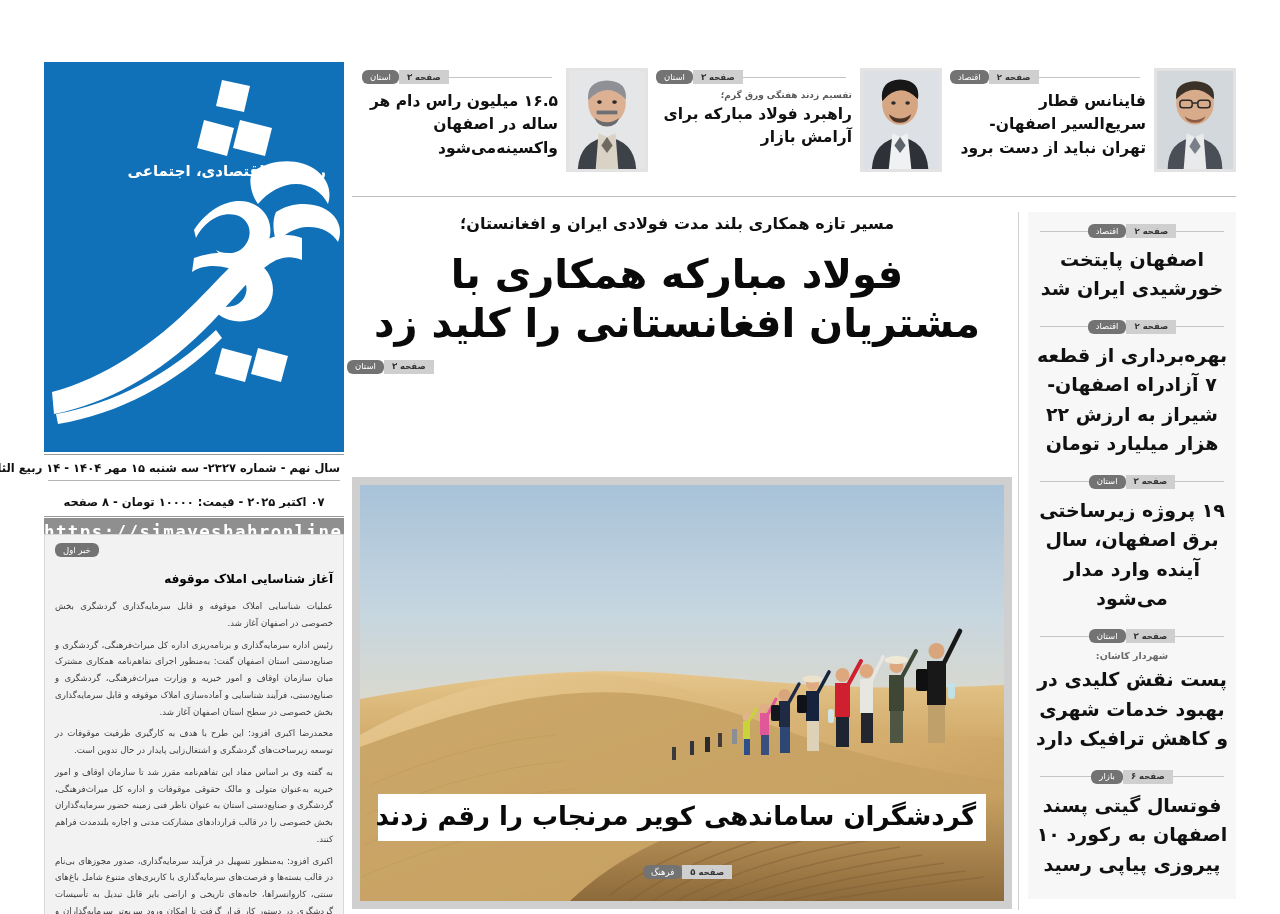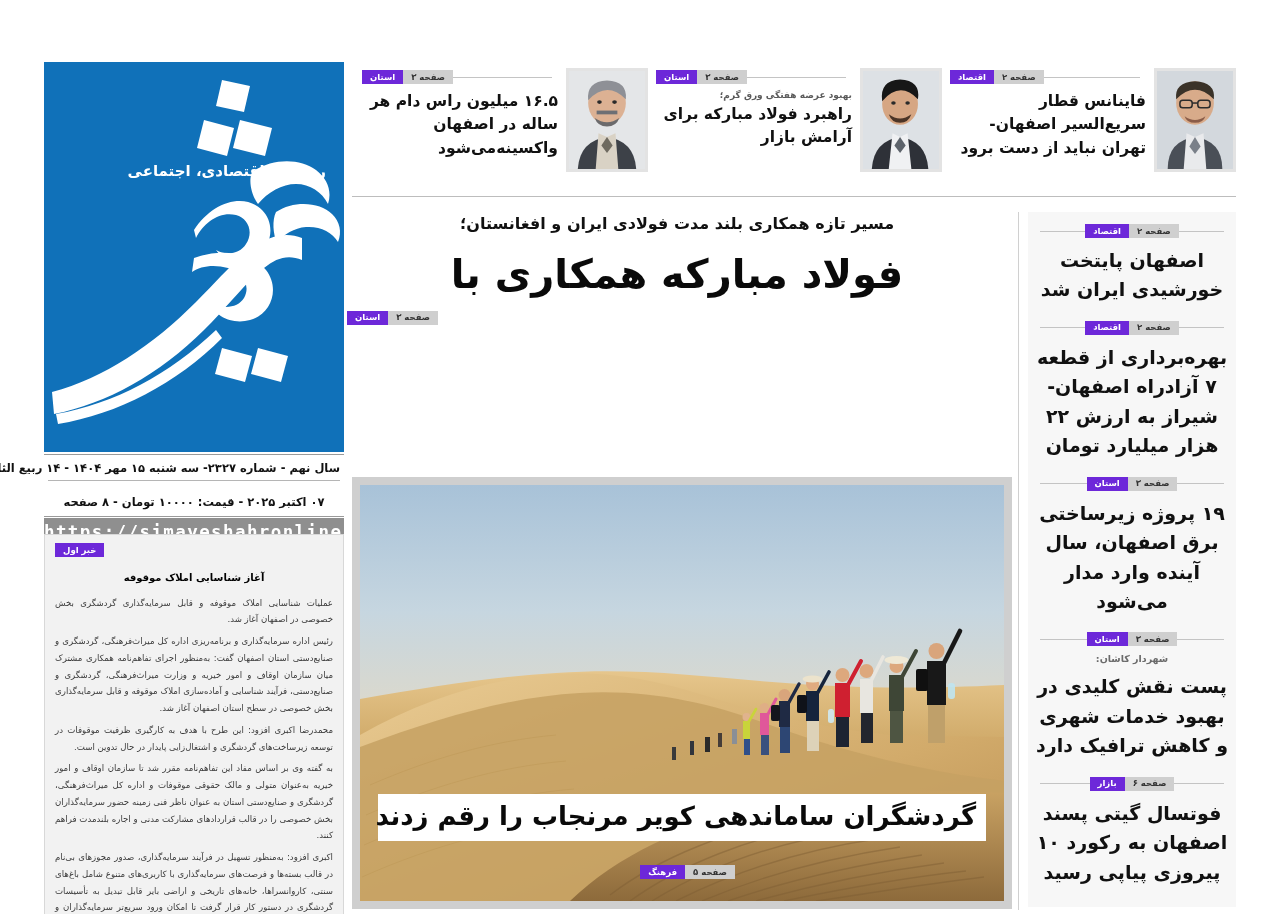--- a/index.html
+++ b/index.html
@@ -118,42 +118,43 @@
   .badge-row {
     display: flex;
     flex-direction: row-reverse;
     align-items: center;
     justify-content: flex-start;
     gap: 0;
     margin-bottom: 12px;
   }
 
   .badge-blue {
-    background: #6d28d9;
+    background: #737373;
     color: #fff;
     font-size: 8.5px;
-    font-weight: bold;
+    font-weight: normal;
     padding: 2.5px 8px 3px 8px;
     line-height: 1;
+    border-radius: 6px;
   }
 
   .badge-gray {
     background: #cfcfcf;
     color: #333;
     font-size: 8.5px;
     font-weight: bold;
     padding: 2.5px 8px 3px 8px;
     line-height: 1;
   }
 
   .first-news-title {
-    font-size: 10px;
+    font-size: 12px;
     font-weight: bold;
     color: #000;
-    text-align: center;
+    text-align: right;
     line-height: 1.75;
     margin-bottom: 8px;
   }
 
   .first-news-body p {
     font-size: 8.6px;
     color: #3a3a3a;
     line-height: 1.95;
     text-align: justify;
     margin-bottom: 5px;
@@ -367,21 +368,20 @@
     margin-bottom: 4px;
     font-weight: bold;
   }
 
   .right-title {
     font-size: 19px;
     font-weight: bold;
     color: #111;
     text-align: center;
     line-height: 1.55;
-    margin-top: 8px;
   }
 
   
   .vert-rule {
     position: absolute;
     left: 1018px;
     top: 212px;
     width: 1px;
     height: 698px;
     background: #d0d0d0;
@@ -495,21 +495,21 @@
           <path d="M40 70 l-8 -4 l-4 38 h24 l-4 -38Z" fill="#f0f1f3"></path>
           <path d="M40 70 l-6 9 l6 8 l6 -8Z" fill="#5d636b"></path>
         </svg>
       </div>
       <div class="teaser-text">
         <div class="teaser-badges">
           <span class="badge-blue">استان</span>
           <span class="badge-gray">صفحه ۳</span>
           <span class="rule"></span>
         </div>
-        <div class="teaser-kicker">بهبود عرضه هفتگی ورق گرم؛</div>
+        <div class="teaser-kicker">تقسیم زدند هفتگی ورق گرم؛</div>
         <div class="teaser-title">راهبرد فولاد مبارکه برای آرامش بازار</div>
       </div>
     </div>
 
     <div class="teaser">
       <div class="teaser-photo">
         <svg viewBox="0 0 82 104" preserveAspectRatio="xMidYMid slice">
           <rect width="82" height="104" fill="#e4e6e8"></rect>
           <ellipse cx="41" cy="34" rx="20" ry="23" fill="#dcb193"></ellipse>
           <path d="M21 31 q20 -21 40 -1 q2 -19 -20 -20 q-22 1 -20 21Z" fill="#8e9096"></path>
@@ -534,20 +534,21 @@
 
   </div>
 
   <div class="strip-divider"></div>
   <div class="vert-rule"></div>
 
   <div class="main-col">
     <div class="main-kicker">مسیر تازه همکاری بلند مدت فولادی ایران و افغانستان؛</div>
     <div class="main-headline">
       <div>فولاد مبارکه همکاری با</div>
+      <div>مشتریان افغانستانی را کلید زد</div>
     </div>
     <div class="main-badge-row">
       <span class="badge-blue">استان</span>
       <span class="badge-gray">صفحه ۳</span>
     </div>
   </div>
 
   <div class="main-photo-frame">
     <div class="main-photo">
       <svg viewBox="0 0 644 416" preserveAspectRatio="none">

